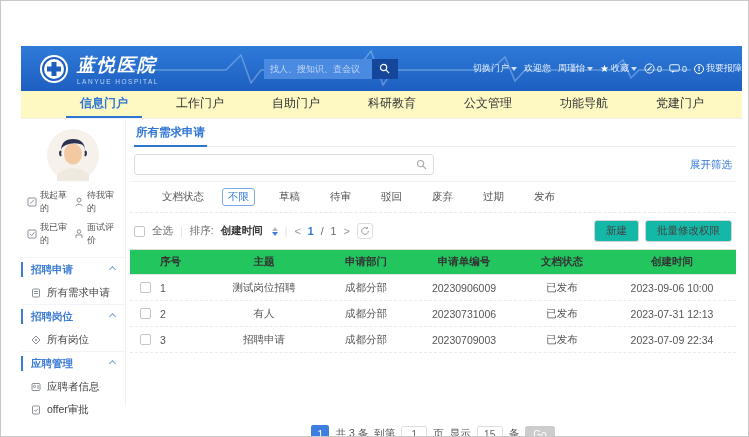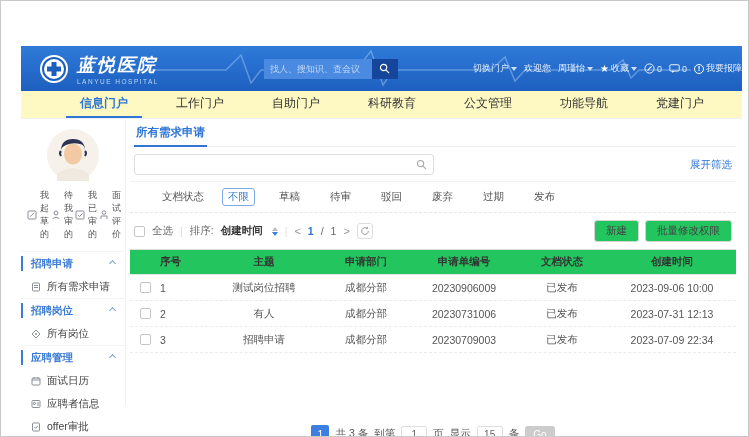--- a/index.html
+++ b/index.html
@@ -27,21 +27,21 @@
 
   
   .nav { height:28px; background:#fef9c3; border-bottom:1px solid #eef0f3; display:flex; align-items:stretch; padding-left:35px; }
   .tab { display:flex; align-items:center; padding:0 14px; margin:0 10px; font-size:12px; color:#333; cursor:pointer; border-bottom:2px solid transparent; }
   .tab.active { color:#2e75d4; border-bottom-color:#2e75d4; font-weight:bold; }
 
   
   .body { display:flex; height:287px; }
   .side { width:105px; border-right:1px solid #f0f1f3; padding-top:6px; flex-shrink:0; }
   .avatar-wrap { display:flex; justify-content:center; padding:4px 0 8px; }
-  .quick { display:grid; grid-template-columns:1fr 1fr 1fr 1fr; gap:6px 2px; padding:0 6px 10px; }
+  .quick { display:grid; grid-template-columns:1fr 1fr; gap:6px 2px; padding:0 6px 10px; }
   .qitem { display:flex; align-items:center; gap:3px; font-size:9px; color:#555; cursor:pointer; }
   .qitem svg { flex-shrink:0; }
   .sec-title { position:relative; display:flex; align-items:center; height:24px; padding-left:10px; color:#3a7bd5; font-size:10.5px; font-weight:bold; border-top:1px solid #f3f4f6; cursor:pointer; }
   .sec-title .bar { position:absolute; left:0; top:4px; bottom:4px; width:2px; background:#3a7bd5; }
   .chev { width:5px; height:5px; border-top:1px solid #7aa0d8; border-right:1px solid #7aa0d8; transform:rotate(-45deg); margin-left:auto; margin-right:10px; }
   .mitem { display:flex; align-items:center; gap:6px; height:23px; padding-left:10px; font-size:10.5px; color:#444; cursor:pointer; }
 
   
   .main { flex:1; padding:0 6px 0 4px; display:flex; flex-direction:column; }
   .panel-head { border-bottom:1px solid #ebedf0; padding-left:4px; }
@@ -59,21 +59,21 @@
   .cbx { width:11px; height:11px; border:1px solid #c5c5c5; border-radius:2px; background:#fff; display:inline-block; cursor:pointer; flex-shrink:0; }
   .vdiv { color:#e0e0e0; }
   .sort-field { color:#333; font-weight:bold; }
   .sort-arrows { display:inline-flex; flex-direction:column; gap:1px; margin-left:2px; }
   .sa-up { width:0; height:0; border-left:3px solid transparent; border-right:3px solid transparent; border-bottom:4px solid #bbb; }
   .sa-dn { width:0; height:0; border-left:3px solid transparent; border-right:3px solid transparent; border-top:4px solid #3d7fe0; }
   .pg-arrow { color:#999; cursor:pointer; font-size:11px; }
   .pg-cur { color:#2e75d4; font-weight:bold; }
   .refresh { width:16px; height:16px; border:1px solid #ddd; border-radius:3px; display:flex; align-items:center; justify-content:center; cursor:pointer; }
   .tb-btns { margin-left:auto; display:flex; gap:6px; }
-  .btn { background:#22c55e; border:1px solid #d4d4d4; border-radius:3px; font-size:10.5px; color:#444; padding:3px 11px; cursor:pointer; }
+  .btn { background:#14b8a6; border:1px solid #d4d4d4; border-radius:3px; font-size:10.5px; color:#444; padding:3px 11px; cursor:pointer; }
 
   
   .tbl { font-size:10.5px; }
   .trow { display:flex; align-items:center; height:26px; border-bottom:1px dashed #ebebeb; }
   .thead { background:#22c55e; border-top:1px solid #dcdcdc; border-bottom:1px solid #e4e4e4; font-weight:bold; color:#333; }
   .c-check { width:30px; display:flex; justify-content:center; }
   .c-no { width:48px; color:#555; }
   .c-subject { flex:1; text-align:center; color:#555; }
   .c-dept { width:92px; text-align:center; color:#555; }
   .c-order { width:104px; text-align:center; color:#555; }
@@ -235,29 +235,20 @@
               <path d="M5 1 L9 5 L5 9 L1 5 Z" fill="none" stroke="#8a8f99"></path>
               <circle cx="5" cy="5" r="1" fill="#8a8f99"></circle>
             </svg>
           <span>所有岗位</span>
         </div>
 
         <div class="sec-title">
           <span class="bar"></span>
           <span>应聘管理</span>
           <span class="chev"></span>
-        </div>
-        <div class="mitem">
-          <svg width="10" height="10" viewBox="0 0 10 10">
-              <rect x="1" y="2" width="8" height="7" rx="1" fill="none" stroke="#8a8f99"></rect>
-              <line x1="1" y1="4" x2="9" y2="4" stroke="#8a8f99"></line>
-              <line x1="3" y1="1" x2="3" y2="3" stroke="#8a8f99"></line>
-              <line x1="7" y1="1" x2="7" y2="3" stroke="#8a8f99"></line>
-            </svg>
-          <span>面试日历</span>
         </div>
         <div class="mitem">
           <svg width="10" height="10" viewBox="0 0 10 10">
               <rect x="1" y="1.5" width="8" height="7" rx="1" fill="none" stroke="#8a8f99"></rect>
               <circle cx="3.5" cy="4.5" r="1.1" fill="none" stroke="#8a8f99"></circle>
               <line x1="6" y1="4" x2="8" y2="4" stroke="#8a8f99"></line>
               <line x1="6" y1="6" x2="8" y2="6" stroke="#8a8f99"></line>
             </svg>
           <span>应聘者信息</span>
         </div>

